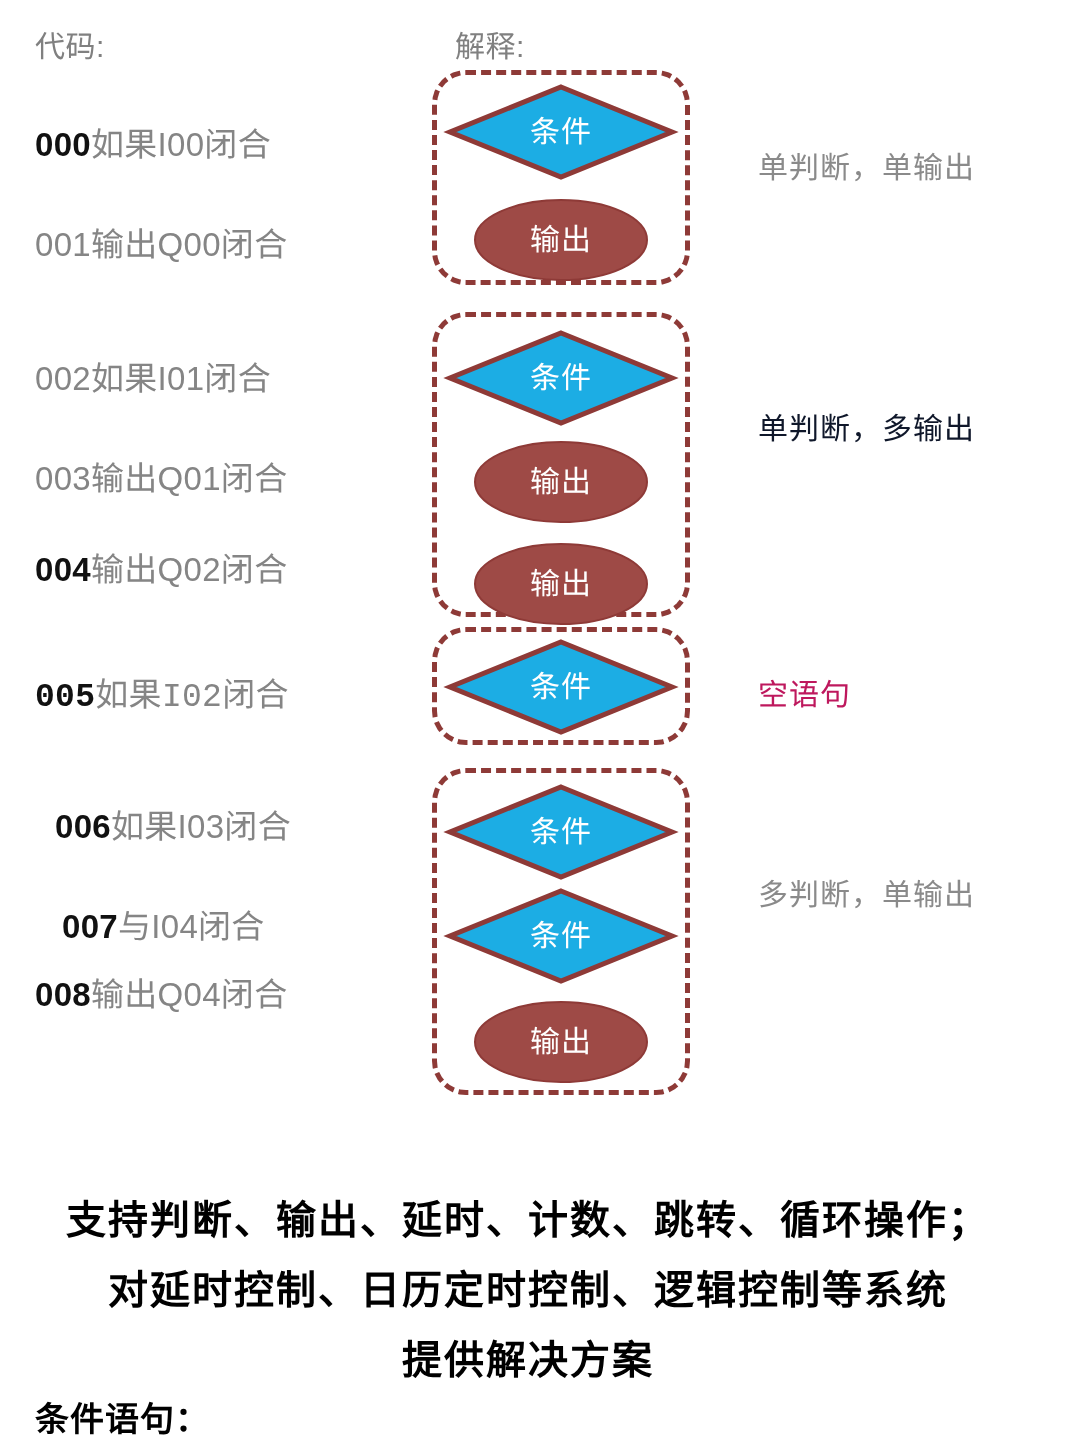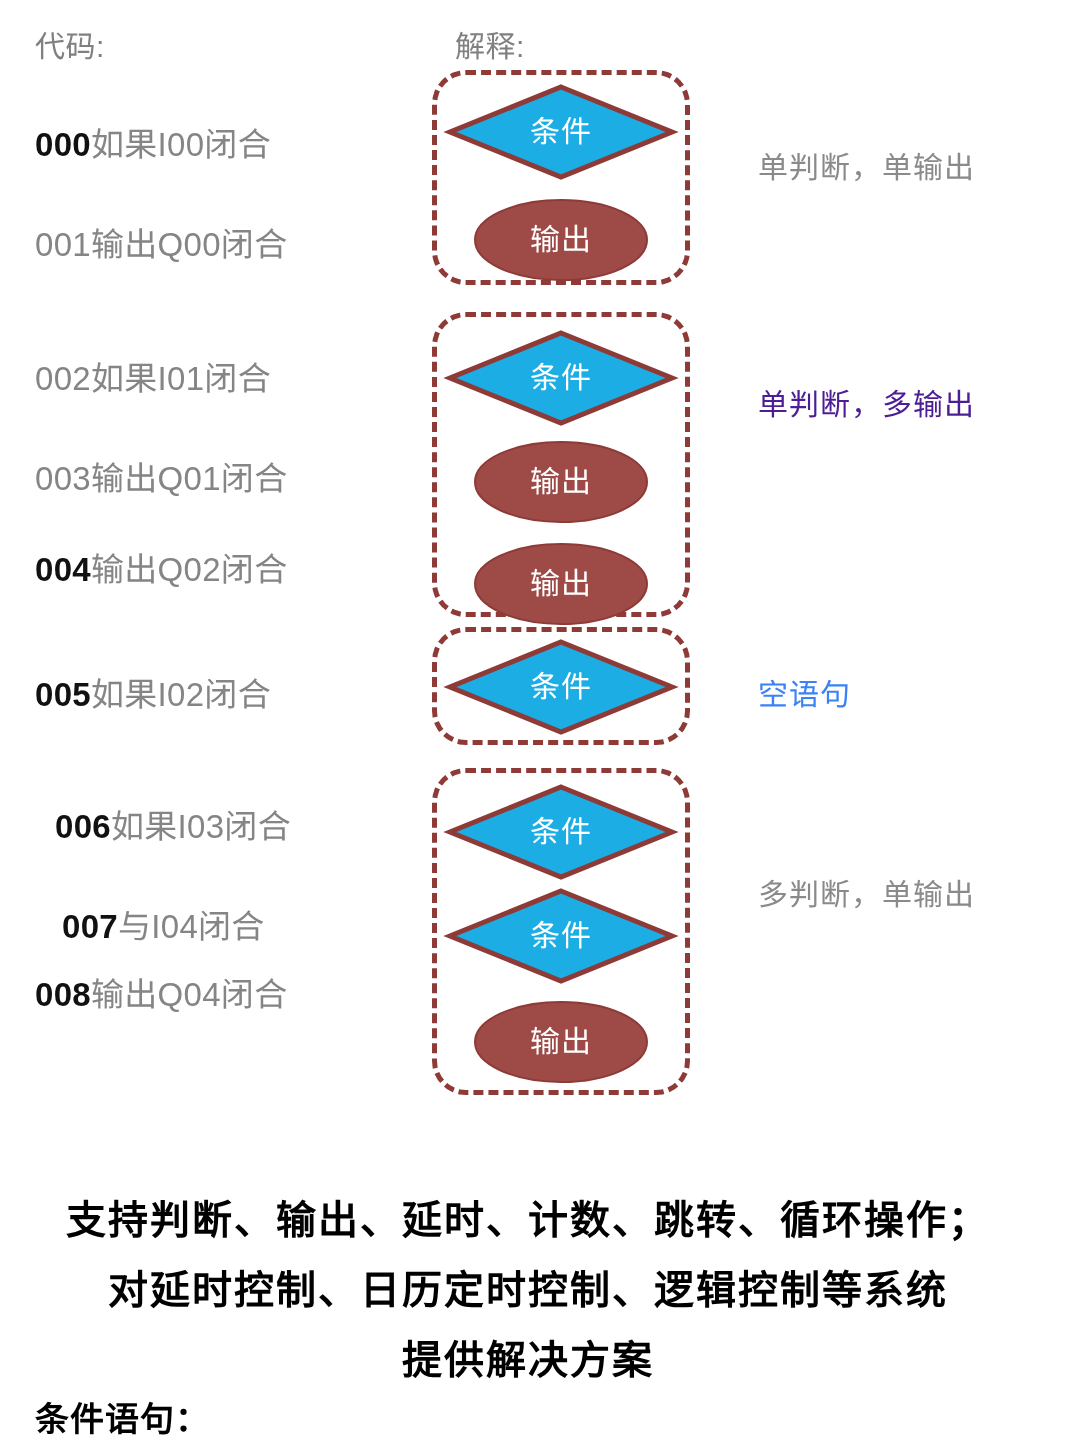--- a/index.html
+++ b/index.html
@@ -110,21 +110,21 @@
 
 <div class="abs col-header" style="left:35px; top:22px;">代码:</div>
 <div class="abs col-header" style="left:455px; top:22px;">解释:</div>
 
 <div id="code-column">
     <div class="abs code-line dark" style="left: 35px; top: 118px;"><span class="num">000</span><span class="txt">如果I00闭合</span></div>
     <div class="abs code-line" style="left: 35px; top: 218px;"><span class="num">001</span><span class="txt">输出Q00闭合</span></div>
     <div class="abs code-line" style="left: 35px; top: 352px;"><span class="num">002</span><span class="txt">如果I01闭合</span></div>
     <div class="abs code-line" style="left: 35px; top: 452px;"><span class="num">003</span><span class="txt">输出Q01闭合</span></div>
     <div class="abs code-line dark" style="left: 35px; top: 543px; text-align: right;"><span class="num">004</span><span class="txt">输出Q02闭合</span></div>
-    <div class="abs code-line dark" style="left: 35px; top: 668px;"><span class="num">005</span><span class="txt">如果I02闭合</span></div>
+    <div class="abs code-line dark" style="left: 35px; top: 668px; font-family: Liberation Mono, monospace;"><span class="num">005</span><span class="txt">如果I02闭合</span></div>
     <div class="abs code-line dark" style="left: 35px; top: 800px; margin-left: 20px;"><span class="num">006</span><span class="txt">如果I03闭合</span></div>
     <div class="abs code-line dark" style="left: 42px; top: 900px; margin-left: 20px;"><span class="num">007</span><span class="txt">与I04闭合</span></div>
     <div class="abs code-line dark" style="left: 35px; top: 968px;"><span class="num">008</span><span class="txt">输出Q04闭合</span></div>
   </div>
 
 <div id="flowchart-column">
     <div class="group-box" style="left: 432px; top: 70px; width: 258px; height: 215px; border-color: rgb(142, 58, 55);"></div>
     <div class="shape diamond" style="left: 447px; top: 84px; width: 228px; height: 96px;">
       <svg viewBox="0 0 228 96" preserveAspectRatio="none">
         <polygon points="114,3 225,48 114,93 3,48" fill="#1CADE4" stroke="#8E3A37" stroke-width="5" stroke-linejoin="miter"></polygon>
@@ -179,22 +179,22 @@
     <div class="shape ellipse-shape" style="left: 473px; top: 1000px; width: 176px; height: 84px;">
       <svg viewBox="0 0 176 84" preserveAspectRatio="none">
         <ellipse cx="88" cy="42" rx="86" ry="40" fill="#9E4A46" stroke="#8E3A37" stroke-width="2"></ellipse>
       </svg>
       <span style="color: rgb(255, 255, 255);">输出</span>
     </div>
   </div>
 
 <div id="explanation-column">
     <div class="abs explain-line" style="left: 758px; top: 143px; color: rgb(138, 138, 138);">单判断，单输出</div>
-    <div class="abs explain-line" style="left: 758px; top: 380px; color: #4c1d95;">单判断，多输出</div>
-    <div class="abs explain-line" style="left: 758px; top: 670px; color: #3b82f6;">空语句</div>
+    <div class="abs explain-line" style="left: 758px; top: 404px; color: #0f172a;">单判断，多输出</div>
+    <div class="abs explain-line" style="left: 758px; top: 670px; color: #be185d;">空语句</div>
     <div class="abs explain-line" style="left: 758px; top: 870px; color: rgb(138, 138, 138);">多判断，单输出</div>
   </div>
 
 <div class="summary" style="top:1188px;">支持判断、输出、延时、计数、跳转、循环操作；</div>
 <div class="summary" style="top:1258px;">对延时控制、日历定时控制、逻辑控制等系统</div>
 <div class="summary" style="top:1328px;">提供解决方案</div>
 
 <div class="footer-label" style="left:35px; top:1392px;">条件语句：</div>
 
 </body></html>

